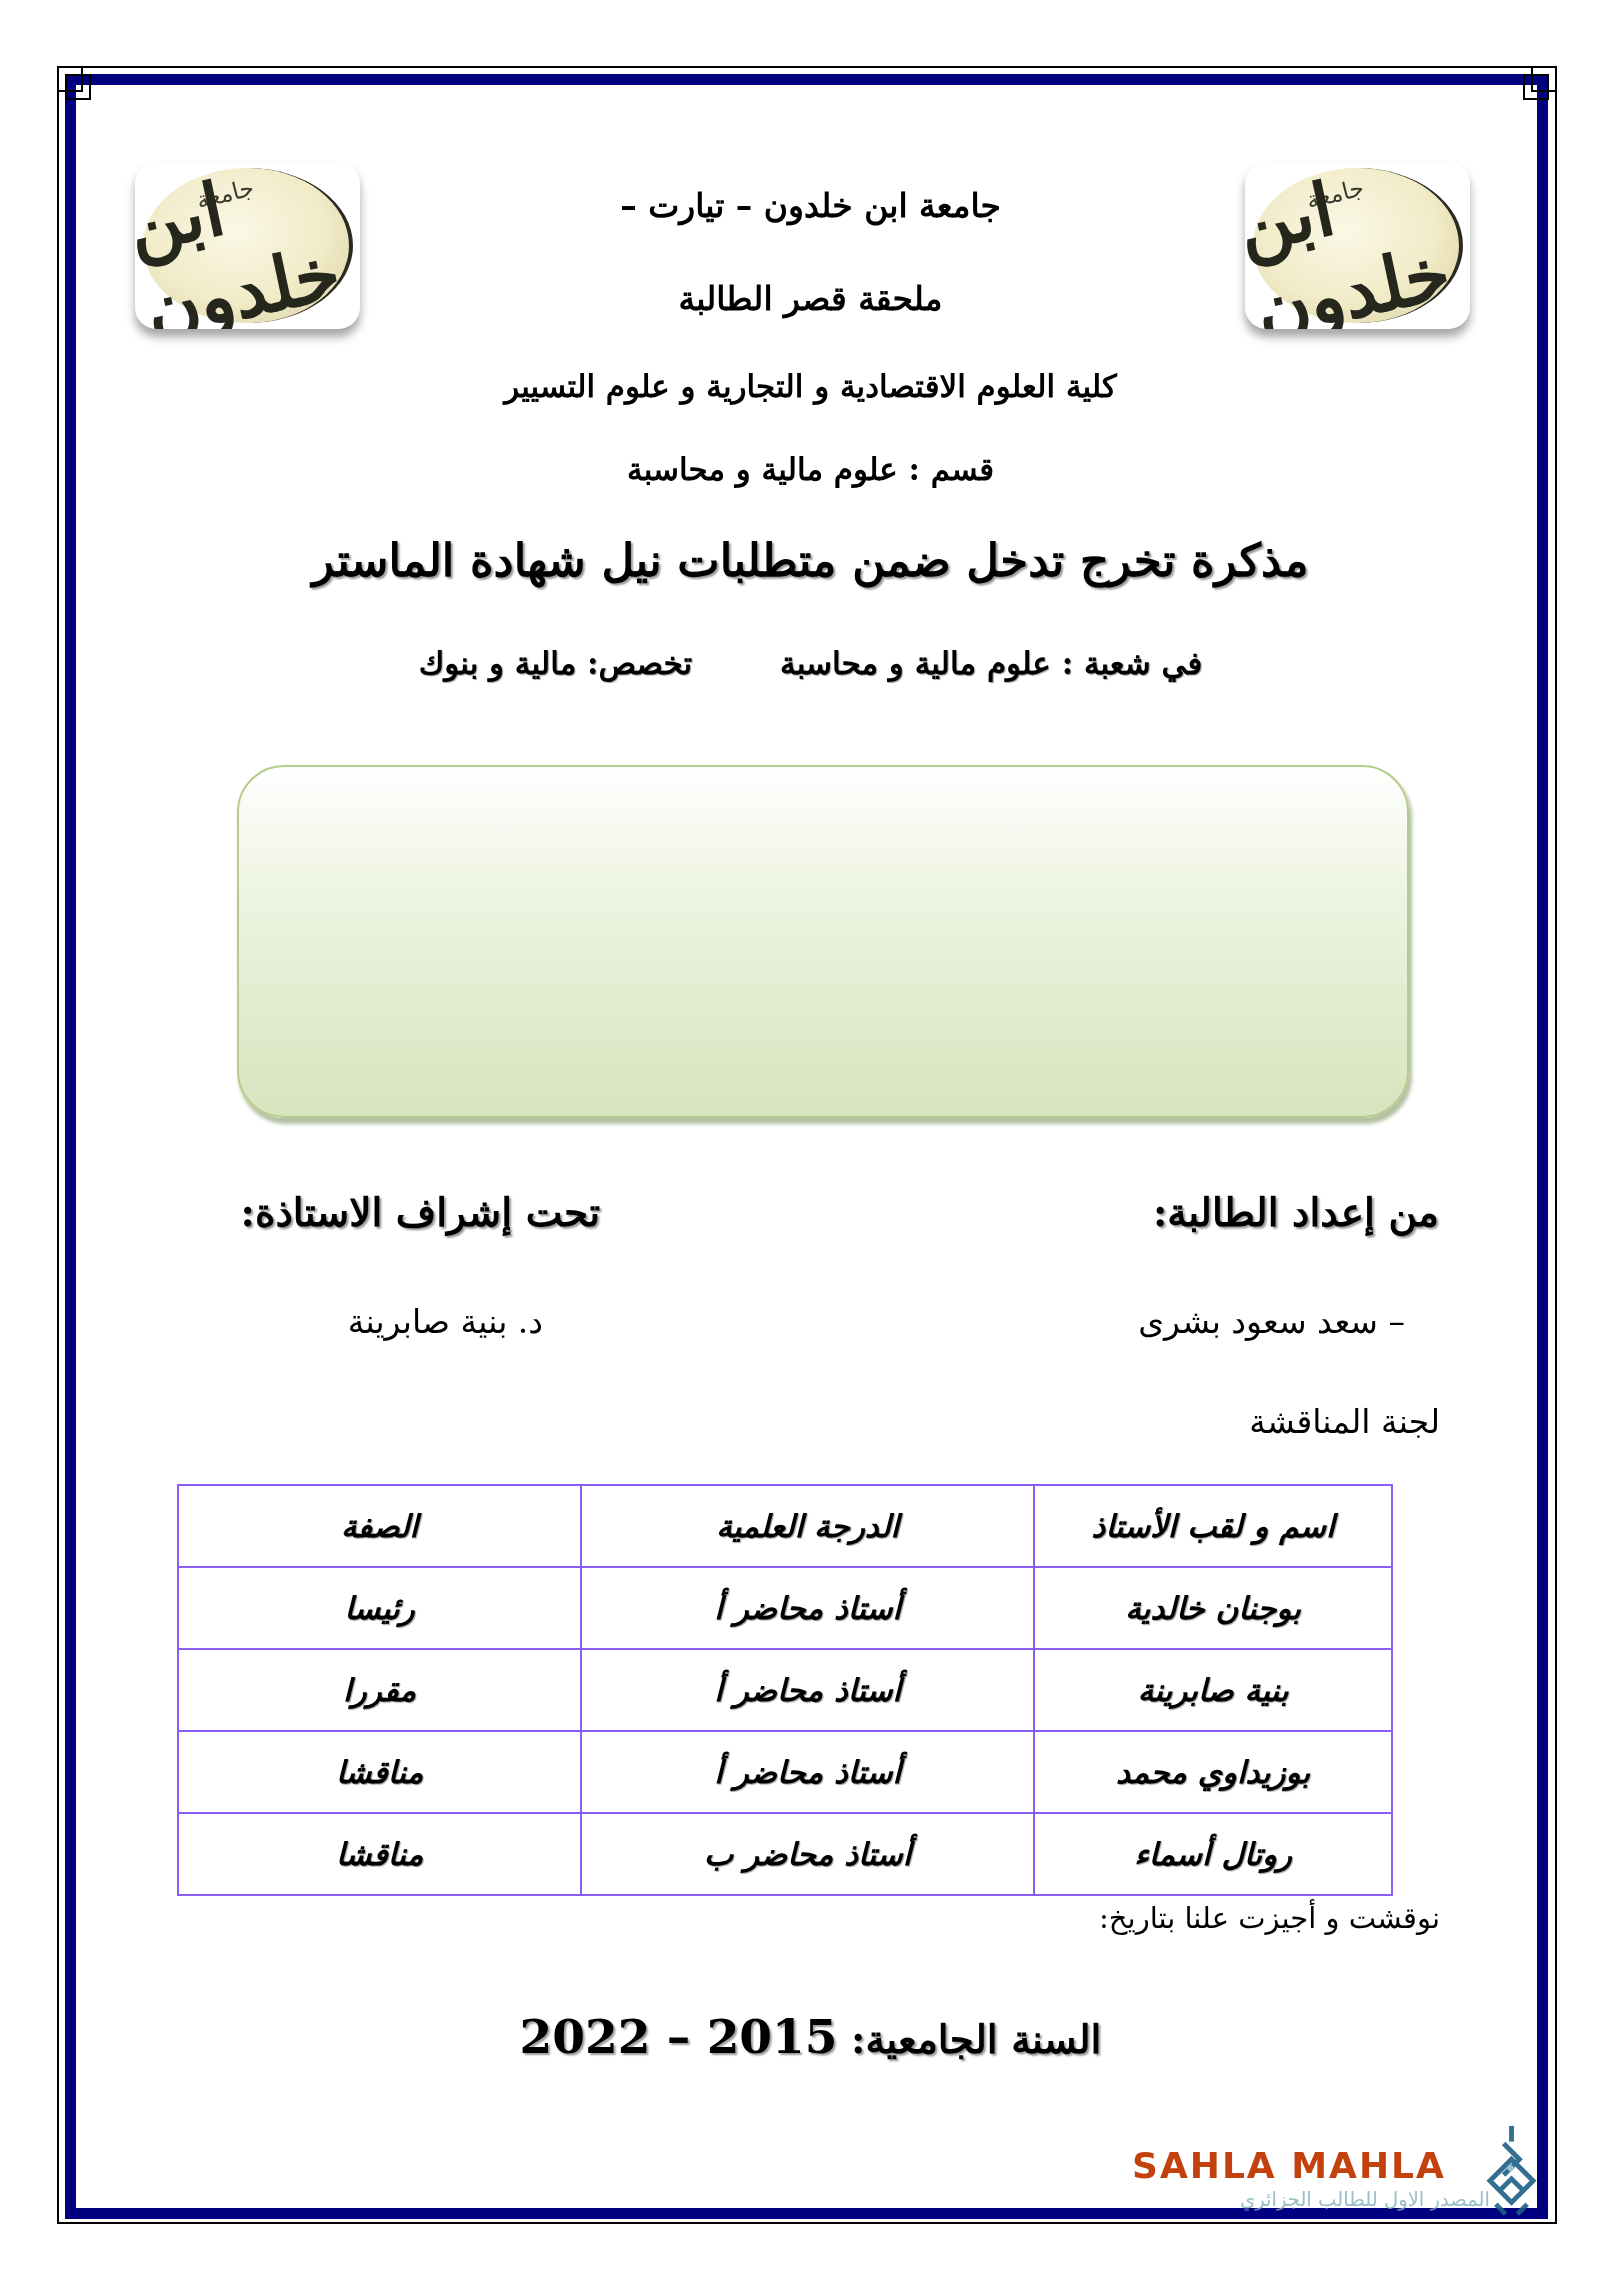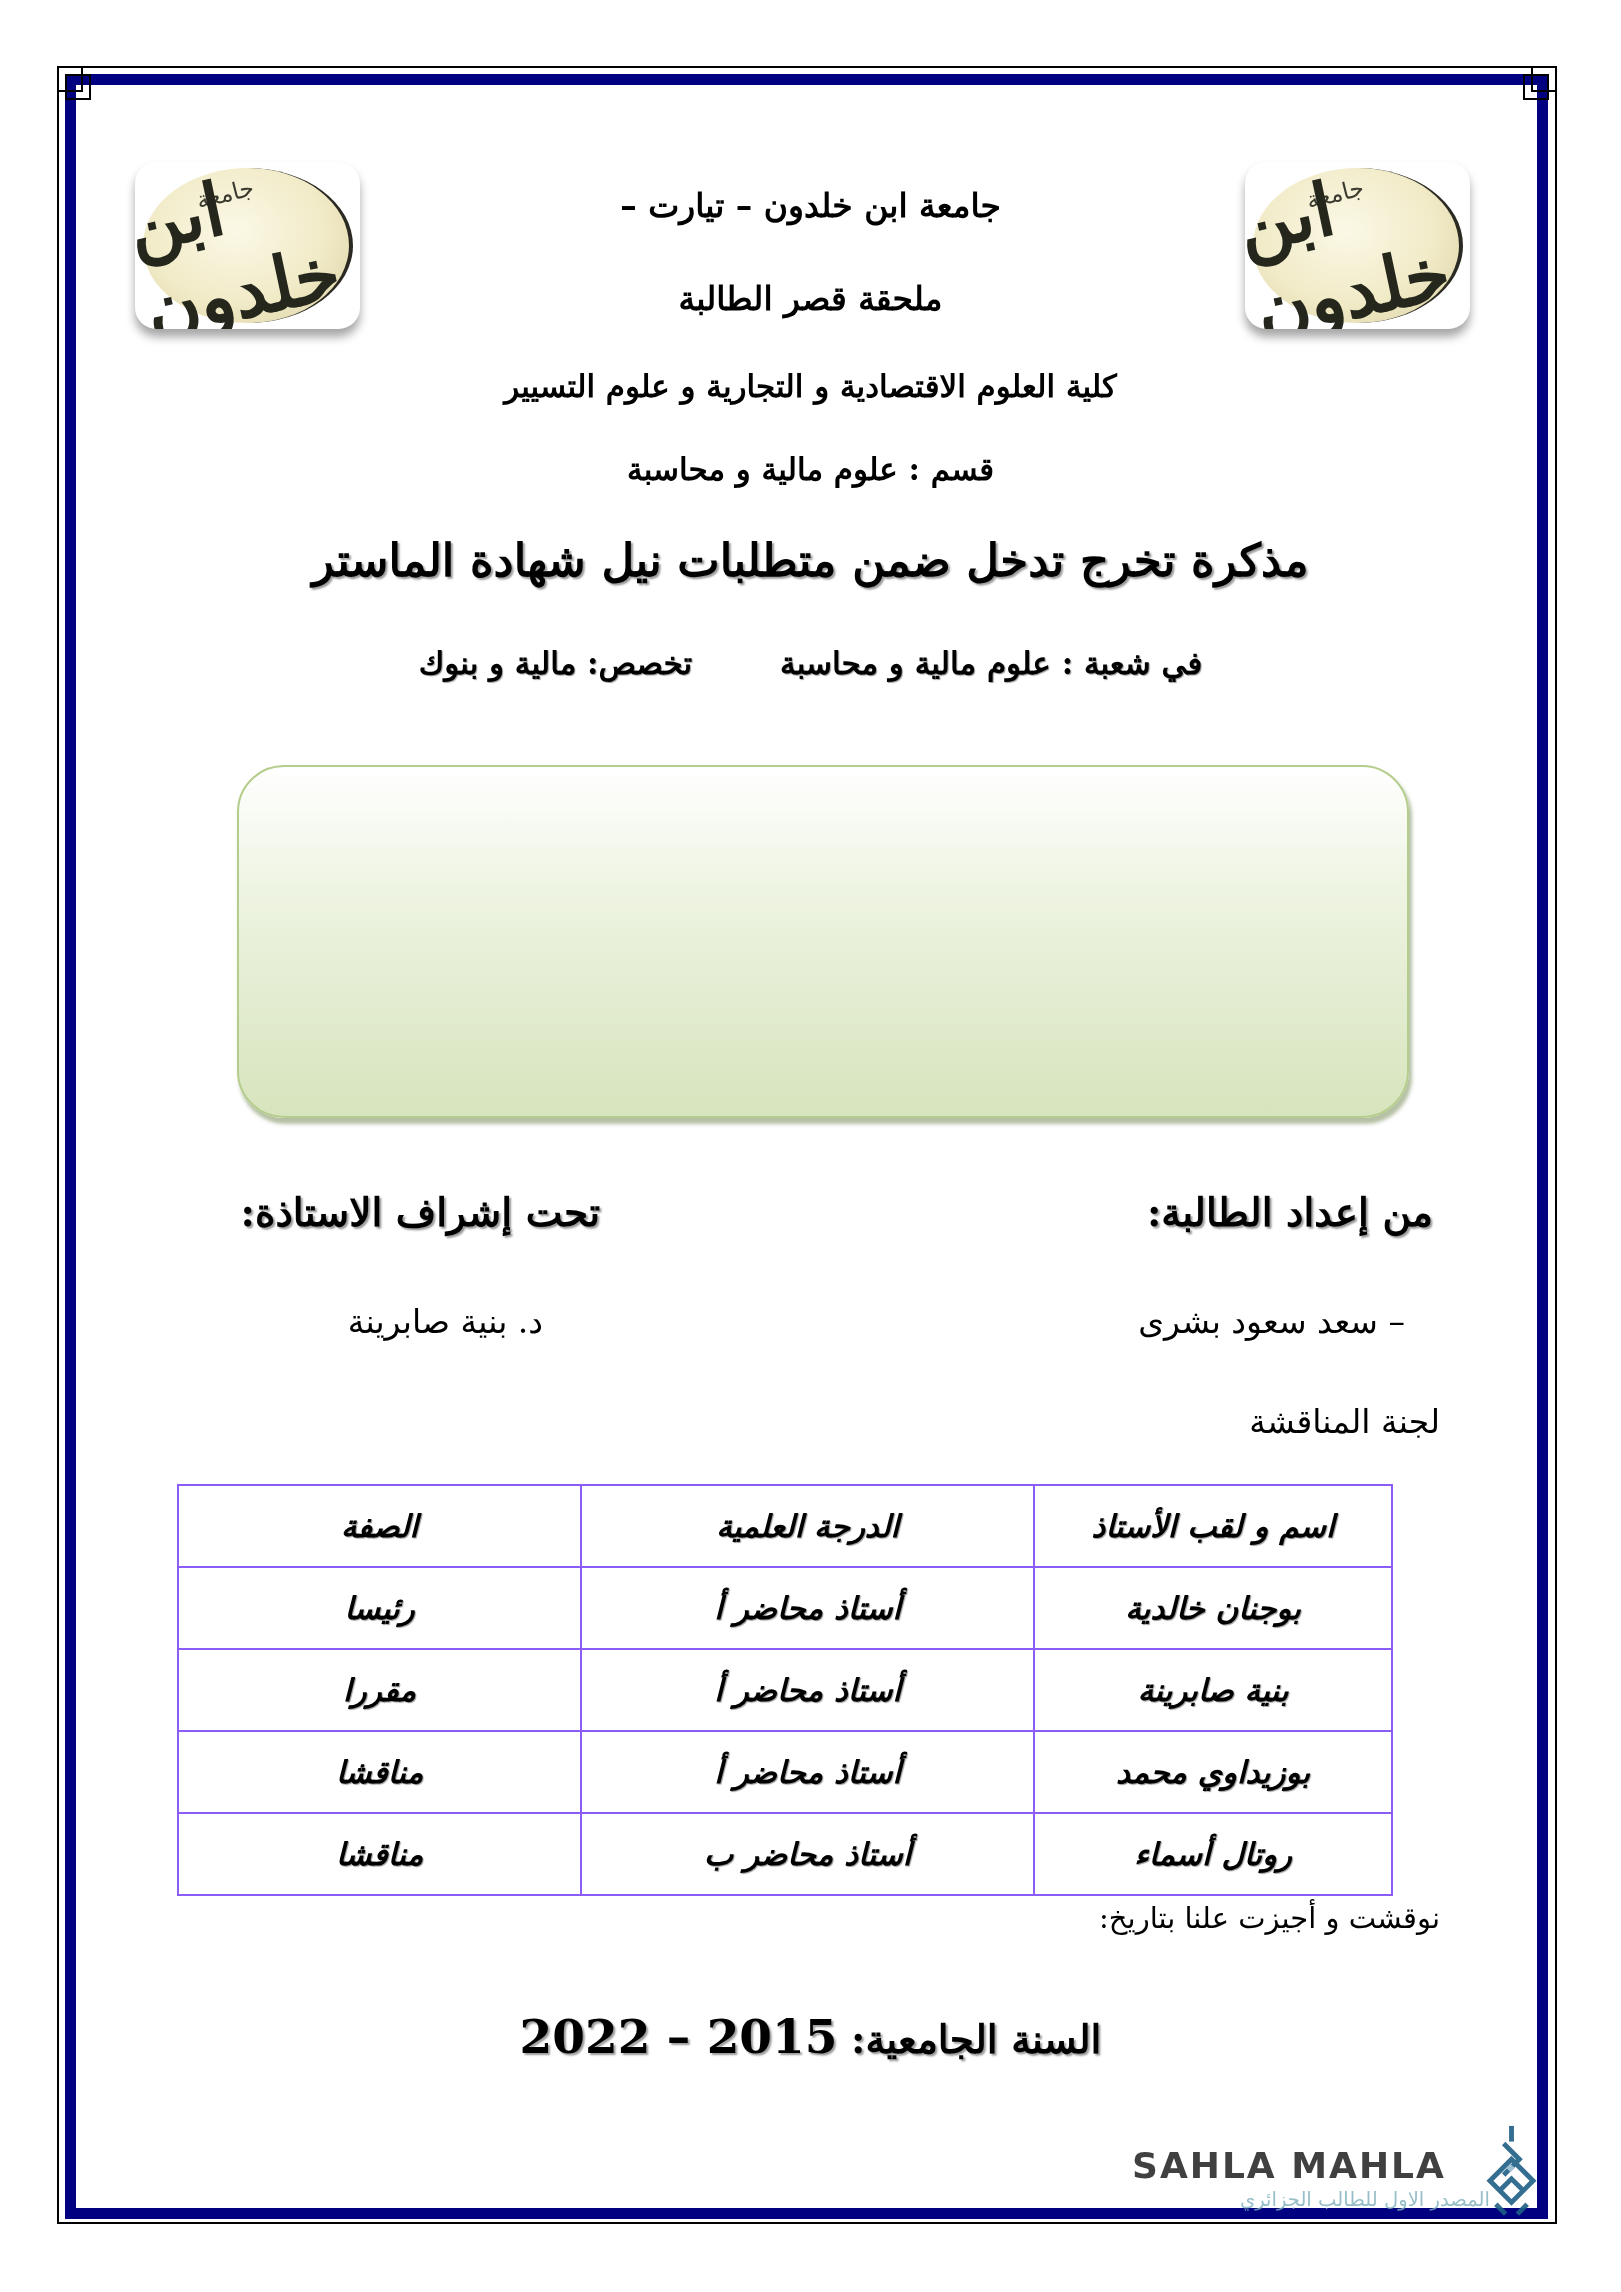--- a/index.html
+++ b/index.html
@@ -58,21 +58,21 @@
   table.committee td.c-deg  { width: 460px; }
   table.committee td.c-role { width: 405px; }
 
   .note { position: absolute; right: 181px; top: 1901px; font-size: 29px; direction: rtl; }
   .year { position: absolute; left: 0; width: 1621px; top: 2009px; text-align: center; direction: rtl;
           font-size: 39px; font-weight: bold; text-shadow: 2px 2px 2px #9a9a9a; }
   .year .num { font-size: 47px; }
 
   
   .wm-latin { position: absolute; left: 1132px; top: 2145px; font-family: "DejaVu Sans", "Liberation Sans", sans-serif;
-              font-size: 36px; letter-spacing: 2px; color: #404040; font-weight: bold; }
+              font-size: 36px; letter-spacing: 2px; color: #c2410c; font-weight: bold; }
   .wm-arabic { position: absolute; left: 1137px; top: 2188px; font-size: 19.6px; color: #7fb0bc; direction: rtl; width: 353px; text-align: right; opacity: 0.8; }
   .wm-icon { position: absolute; left: 1482px; top: 2122px; width: 59px; height: 98px; }
 </style>
 </head>
 <body>
 
 <div class="frame-outer"></div>
 <div class="frame-blue"></div>
 <div class="corner" style="left:57px;top:66px;"></div>
 <div class="corner" style="left:65px;top:74px;"></div>
@@ -95,21 +95,21 @@
 <div class="center-line h-fac">كلية العلوم الاقتصادية و التجارية و علوم التسيير</div>
 <div class="center-line h-dept">قسم : علوم مالية و محاسبة</div>
 <div class="center-line h-memo">مذكرة تخرج تدخل ضمن متطلبات نيل شهادة الماستر</div>
 <div class="center-line h-spec">
   <span>في شعبة : علوم مالية و محاسبة</span><span class="gap"></span><span>تخصص: مالية و بنوك</span>
 </div>
 
 <div class="title-box">
 </div>
 
-<div class="label-bold" style="right:188px; top:1189px;">من إعداد الطالبة:</div>
+<div class="label-bold" style="right:182px; top:1189px;">من إعداد الطالبة:</div>
 <div class="label-bold" style="right:1021px; top:1189px;">تحت إشراف الاستاذة:</div>
 <div class="plain" style="right:216px; top:1302px;">–  سعد سعود بشرى</div>
 <div class="plain" style="right:1078px; top:1302px;">د. بنية صابرينة</div>
 <div class="plain" style="right:181px; top:1402px;">لجنة المناقشة</div>
 
 <table class="committee">
   <tbody>
       <tr>
     <td class="c-name">اسم و لقب الأستاذ</td>
     <td class="c-deg">الدرجة العلمية</td>

